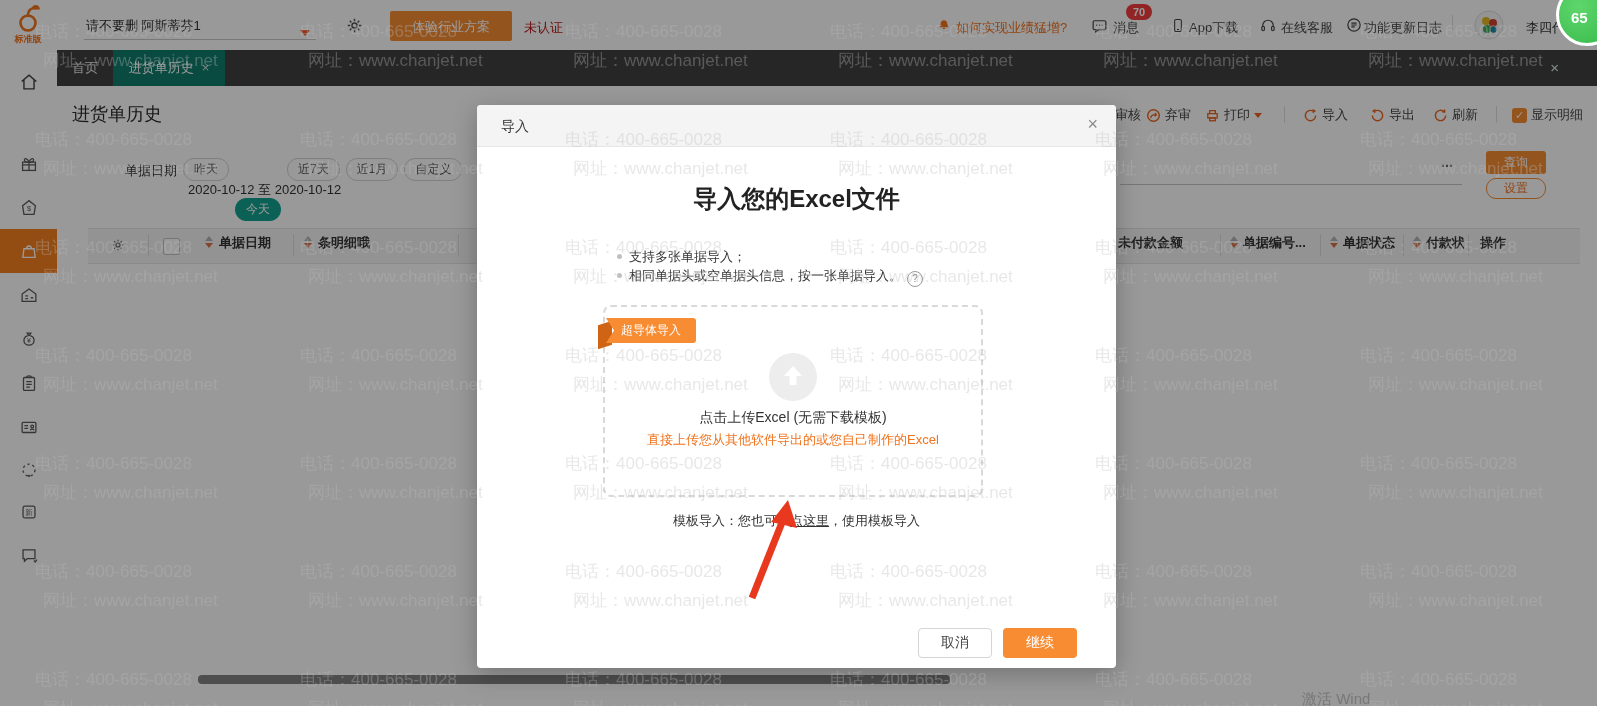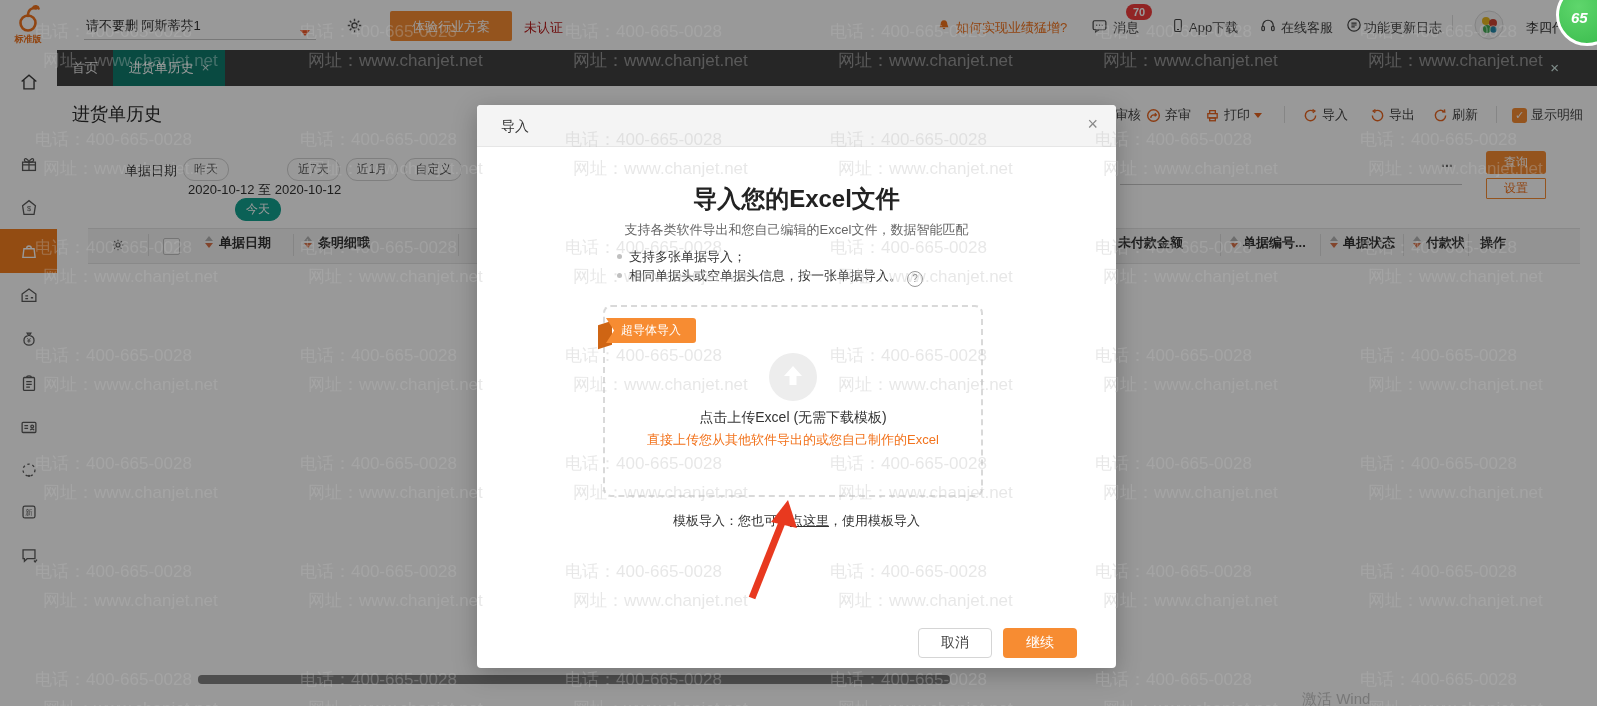--- a/index.html
+++ b/index.html
@@ -31,39 +31,39 @@
   .side-item{position:absolute;left:0;width:57px;height:44px;display:flex;align-items:center;justify-content:center;cursor:pointer;}
   .side-item.active{background:#f57f1f;}
   
   .content{position:absolute;left:57px;top:86px;width:1540px;height:620px;background:#fff;z-index:1;}
   .page-title{position:absolute;left:72px;top:104px;font-size:18px;color:#2b2b2b;}
   .tool{position:absolute;display:flex;align-items:center;gap:4px;font-size:13px;color:#444;cursor:pointer;}
   .pillrow{position:absolute;left:183px;top:158px;display:flex;gap:6px;}
   .pill{height:21px;line-height:21px;padding:0 10px;border:1px solid #d4d4d4;border-radius:11px;font-size:12px;color:#555;background:#fff;cursor:pointer;}
   .pill.active{background:#13a290;border-color:#13a290;color:#fff;margin-top:40px;}
   .btn-query{position:absolute;left:1486px;top:151px;width:60px;height:23px;background:#f78c32;border:none;border-radius:3px;color:#fff;font-size:12px;cursor:pointer;}
-  .btn-setting{position:absolute;left:1486px;top:178px;width:60px;height:21px;background:#fff;border:1px solid #f78c32;border-radius:1px;color:#f2731d;font-size:12px;cursor:pointer;}
+  .btn-setting{position:absolute;left:1486px;top:178px;width:60px;height:21px;background:#fff;border:1px solid #f78c32;border-radius:10px;color:#f2731d;font-size:12px;cursor:pointer;}
   
   .thead{position:absolute;left:88px;top:228px;width:1492px;height:36px;background:#f6f6f6;
          border-top:1px solid #e4e4e4;border-bottom:1px solid #e4e4e4;box-sizing:border-box;}
   .th{position:absolute;top:234px;font-size:13px;font-weight:bold;color:#333;white-space:nowrap;}
   .thsep{position:absolute;top:234px;width:1px;height:22px;background:#dedede;}
   .sort{position:absolute;top:236px;display:flex;flex-direction:column;gap:2px;}
   .sort i{width:0;height:0;border-left:4px solid transparent;border-right:4px solid transparent;}
   .sort .up{border-bottom:5px solid #b5b5b5;}
   .sort .dn{border-top:5px solid #d9734a;}
   .hcheck{position:absolute;left:163px;top:238px;width:15px;height:15px;background:#fff;border:1px solid #c4c4c4;border-radius:2px;cursor:pointer;}
   .hscroll-thumb{position:absolute;left:198px;top:675px;width:752px;height:9px;background:#828282;border-radius:4px;cursor:grab;}
   .os-hint{position:absolute;left:1302px;top:690px;font-size:15px;color:#c9c9c9;}
   
   .dim{position:absolute;left:0;top:0;width:1597px;height:706px;background:rgba(0,0,0,.40);z-index:10;}
   
   .corner{position:absolute;left:1556px;top:-16px;width:62px;height:62px;border-radius:50%;
           background:radial-gradient(circle at 35% 35%, #5fd66c, #36b94a);border:3px solid #fff;z-index:12;box-sizing:border-box;}
-  .corner span{position:absolute;left:12px;top:22px;color:#fff;font-size:15px;font-weight:bold;font-style:italic;}
+  .corner span{position:absolute;left:12px;top:22px;color:#fff;font-size:15px;font-weight:bold;}
   
   .modal{position:absolute;left:477px;top:105px;width:639px;height:563px;background:#fff;border-radius:4px;
          box-shadow:0 6px 24px rgba(0,0,0,.25);z-index:20;}
   .m-head{position:absolute;left:0;top:0;width:639px;height:42px;background:#f4f4f4;border-bottom:1px solid #e6e6e6;
           border-radius:4px 4px 0 0;box-sizing:border-box;}
   .m-head-title{position:absolute;left:24px;top:13px;font-size:14px;color:#333;}
   .m-close{position:absolute;right:18px;top:9px;font-size:18px;color:#8a8a8a;cursor:pointer;}
   .m-title{position:absolute;left:0;top:78px;width:639px;text-align:center;font-size:24px;font-weight:bold;color:#222;}
   .m-sub{position:absolute;left:0;top:116px;width:639px;text-align:center;font-size:13px;color:#666;}
   .m-bullets{position:absolute;left:140px;top:142px;font-size:13px;color:#333;line-height:19px;}
@@ -378,21 +378,20 @@
   <div class="corner">
     <span>65</span>
   </div>
 
   <section class="modal">
     <div class="m-head">
       <span class="m-head-title">导入</span>
       <span class="m-close">×</span>
     </div>
     <div class="m-title">导入您的Excel文件</div>
-    <div class="m-sub">支持各类软件导出和您自己编辑的Excel文件，数据智能匹配</div>
     <div class="m-bullets">
       <div><span class="dot"></span><span>支持多张单据导入；</span></div>
       <div><span class="dot"></span><span>相同单据头或空单据头信息，按一张单据导入。</span><span class="help-c">?</span></div>
     </div>
 
     <div class="upload">
       <span class="ribbon-fold"></span>
       <span class="ribbon">超导体导入</span>
       <span class="up-circle">
         <svg width="48" height="48" viewBox="0 0 48 48">

